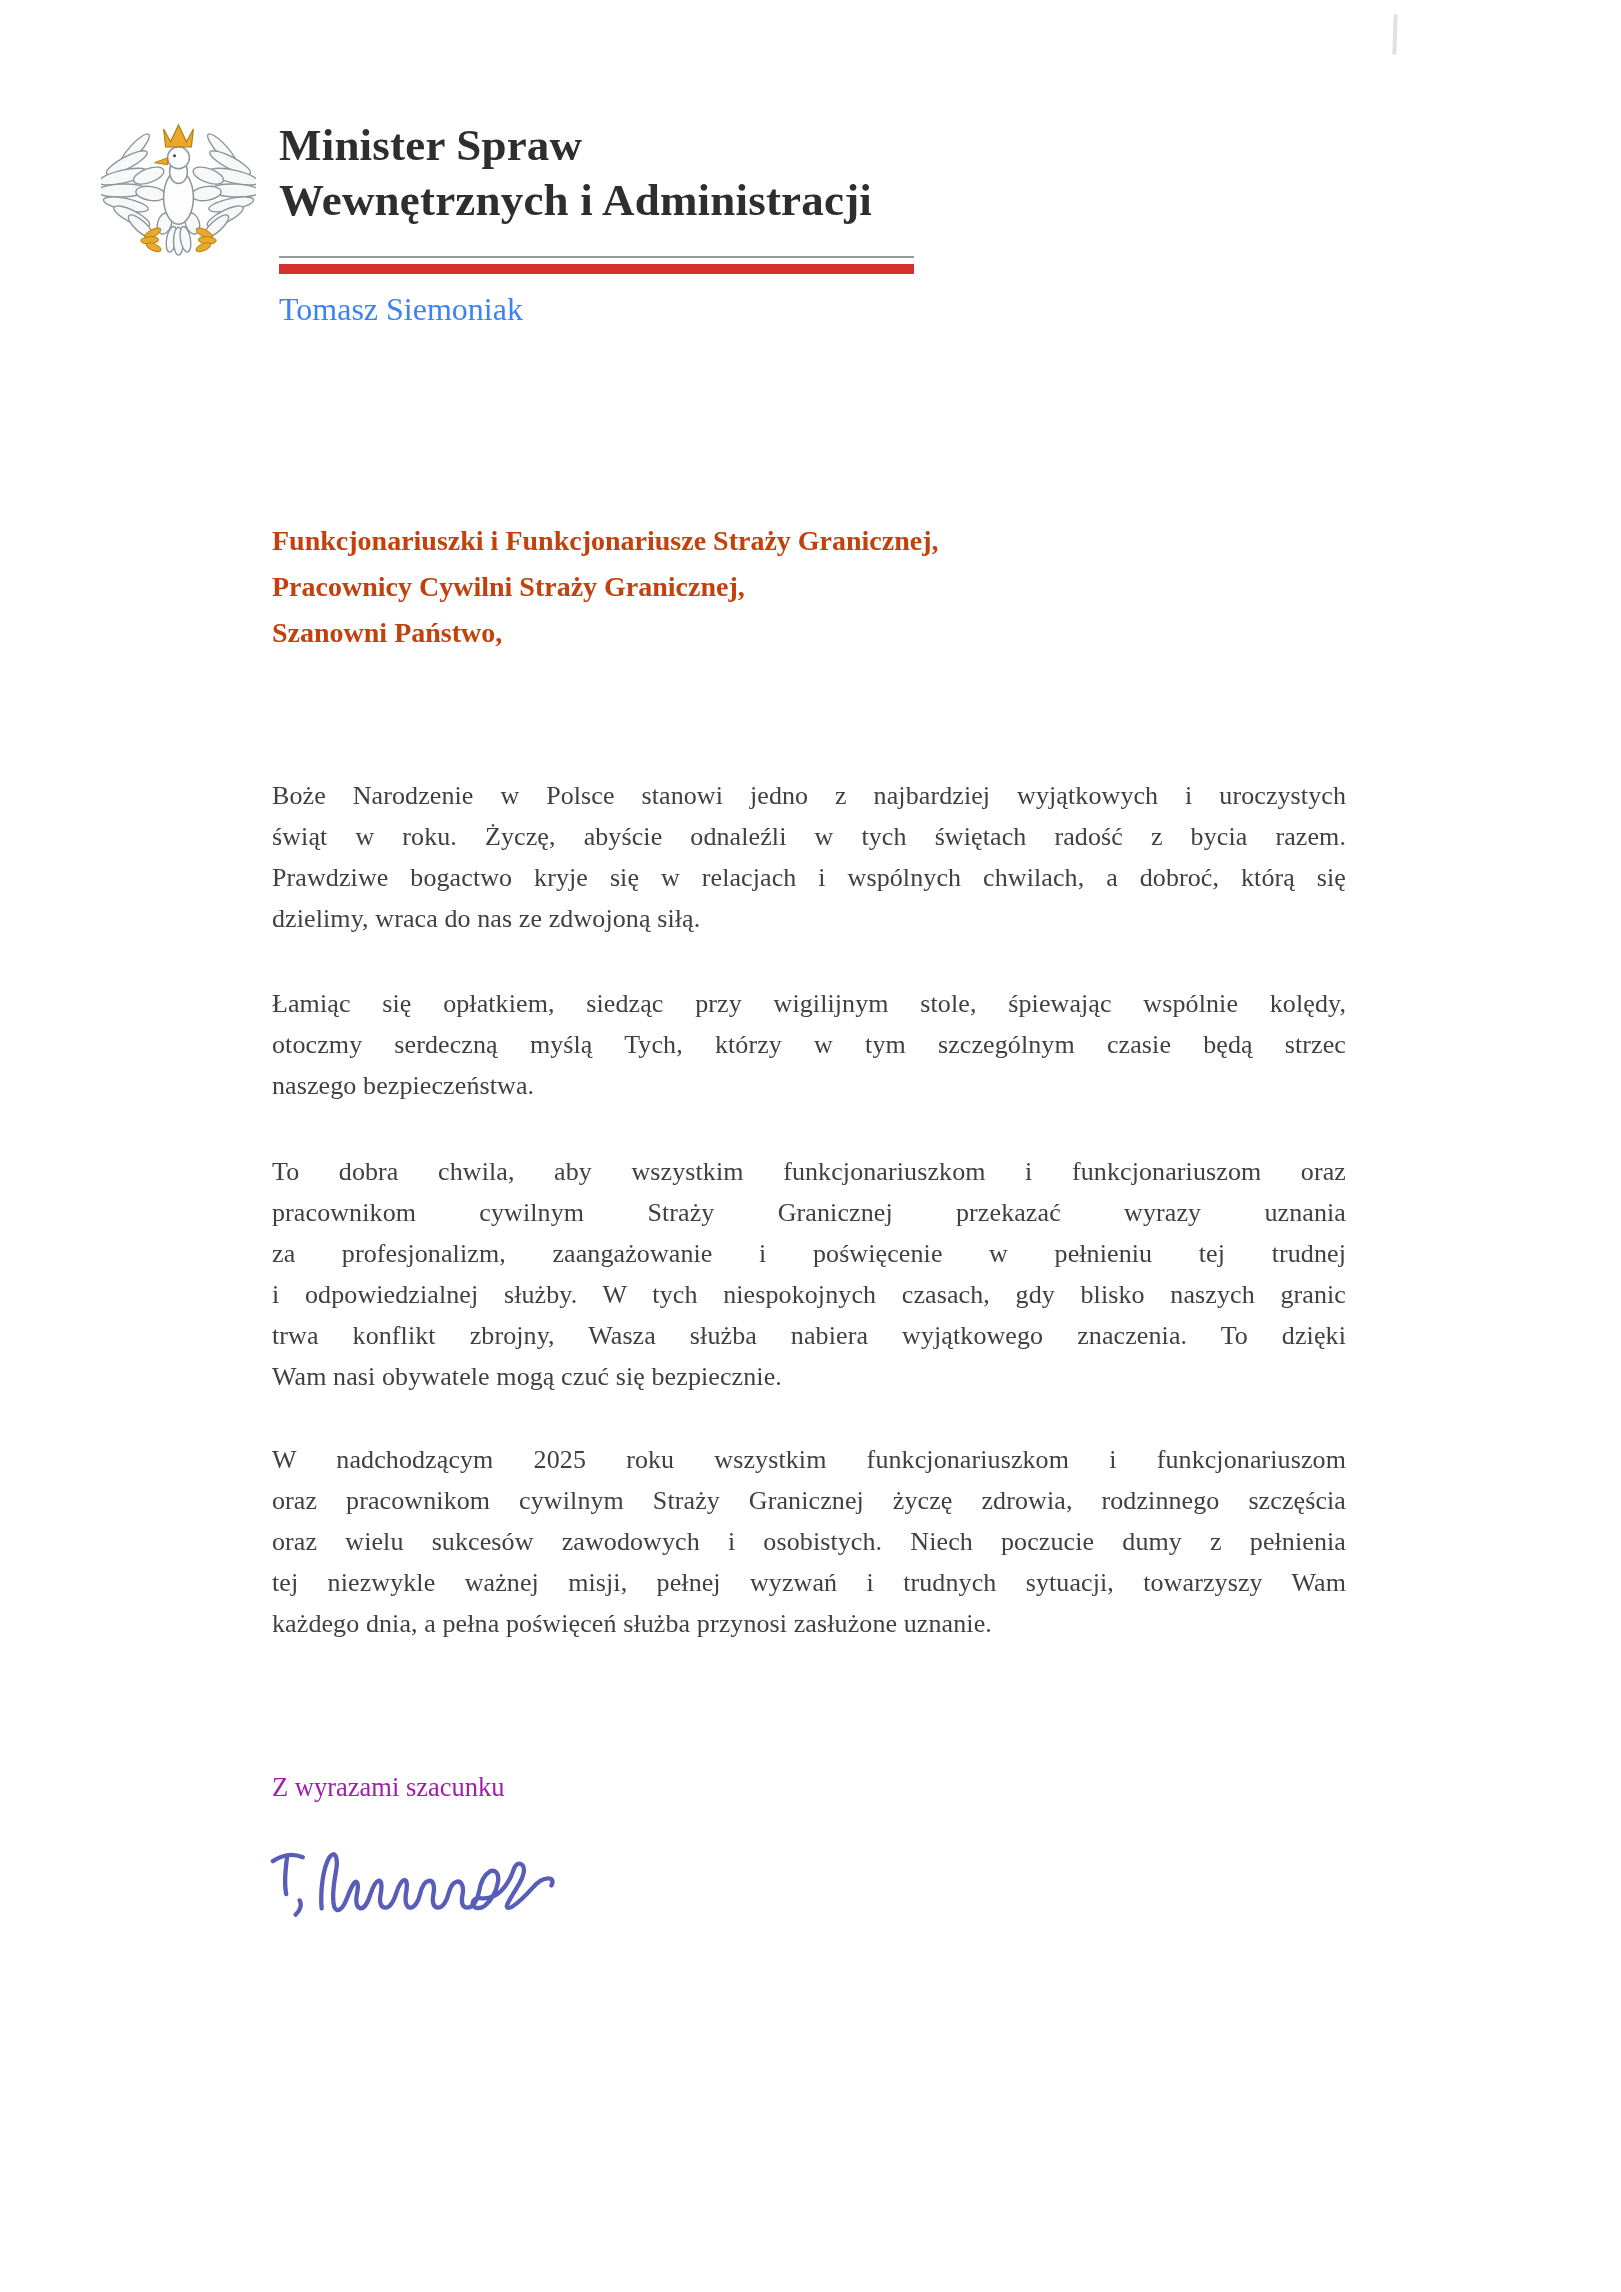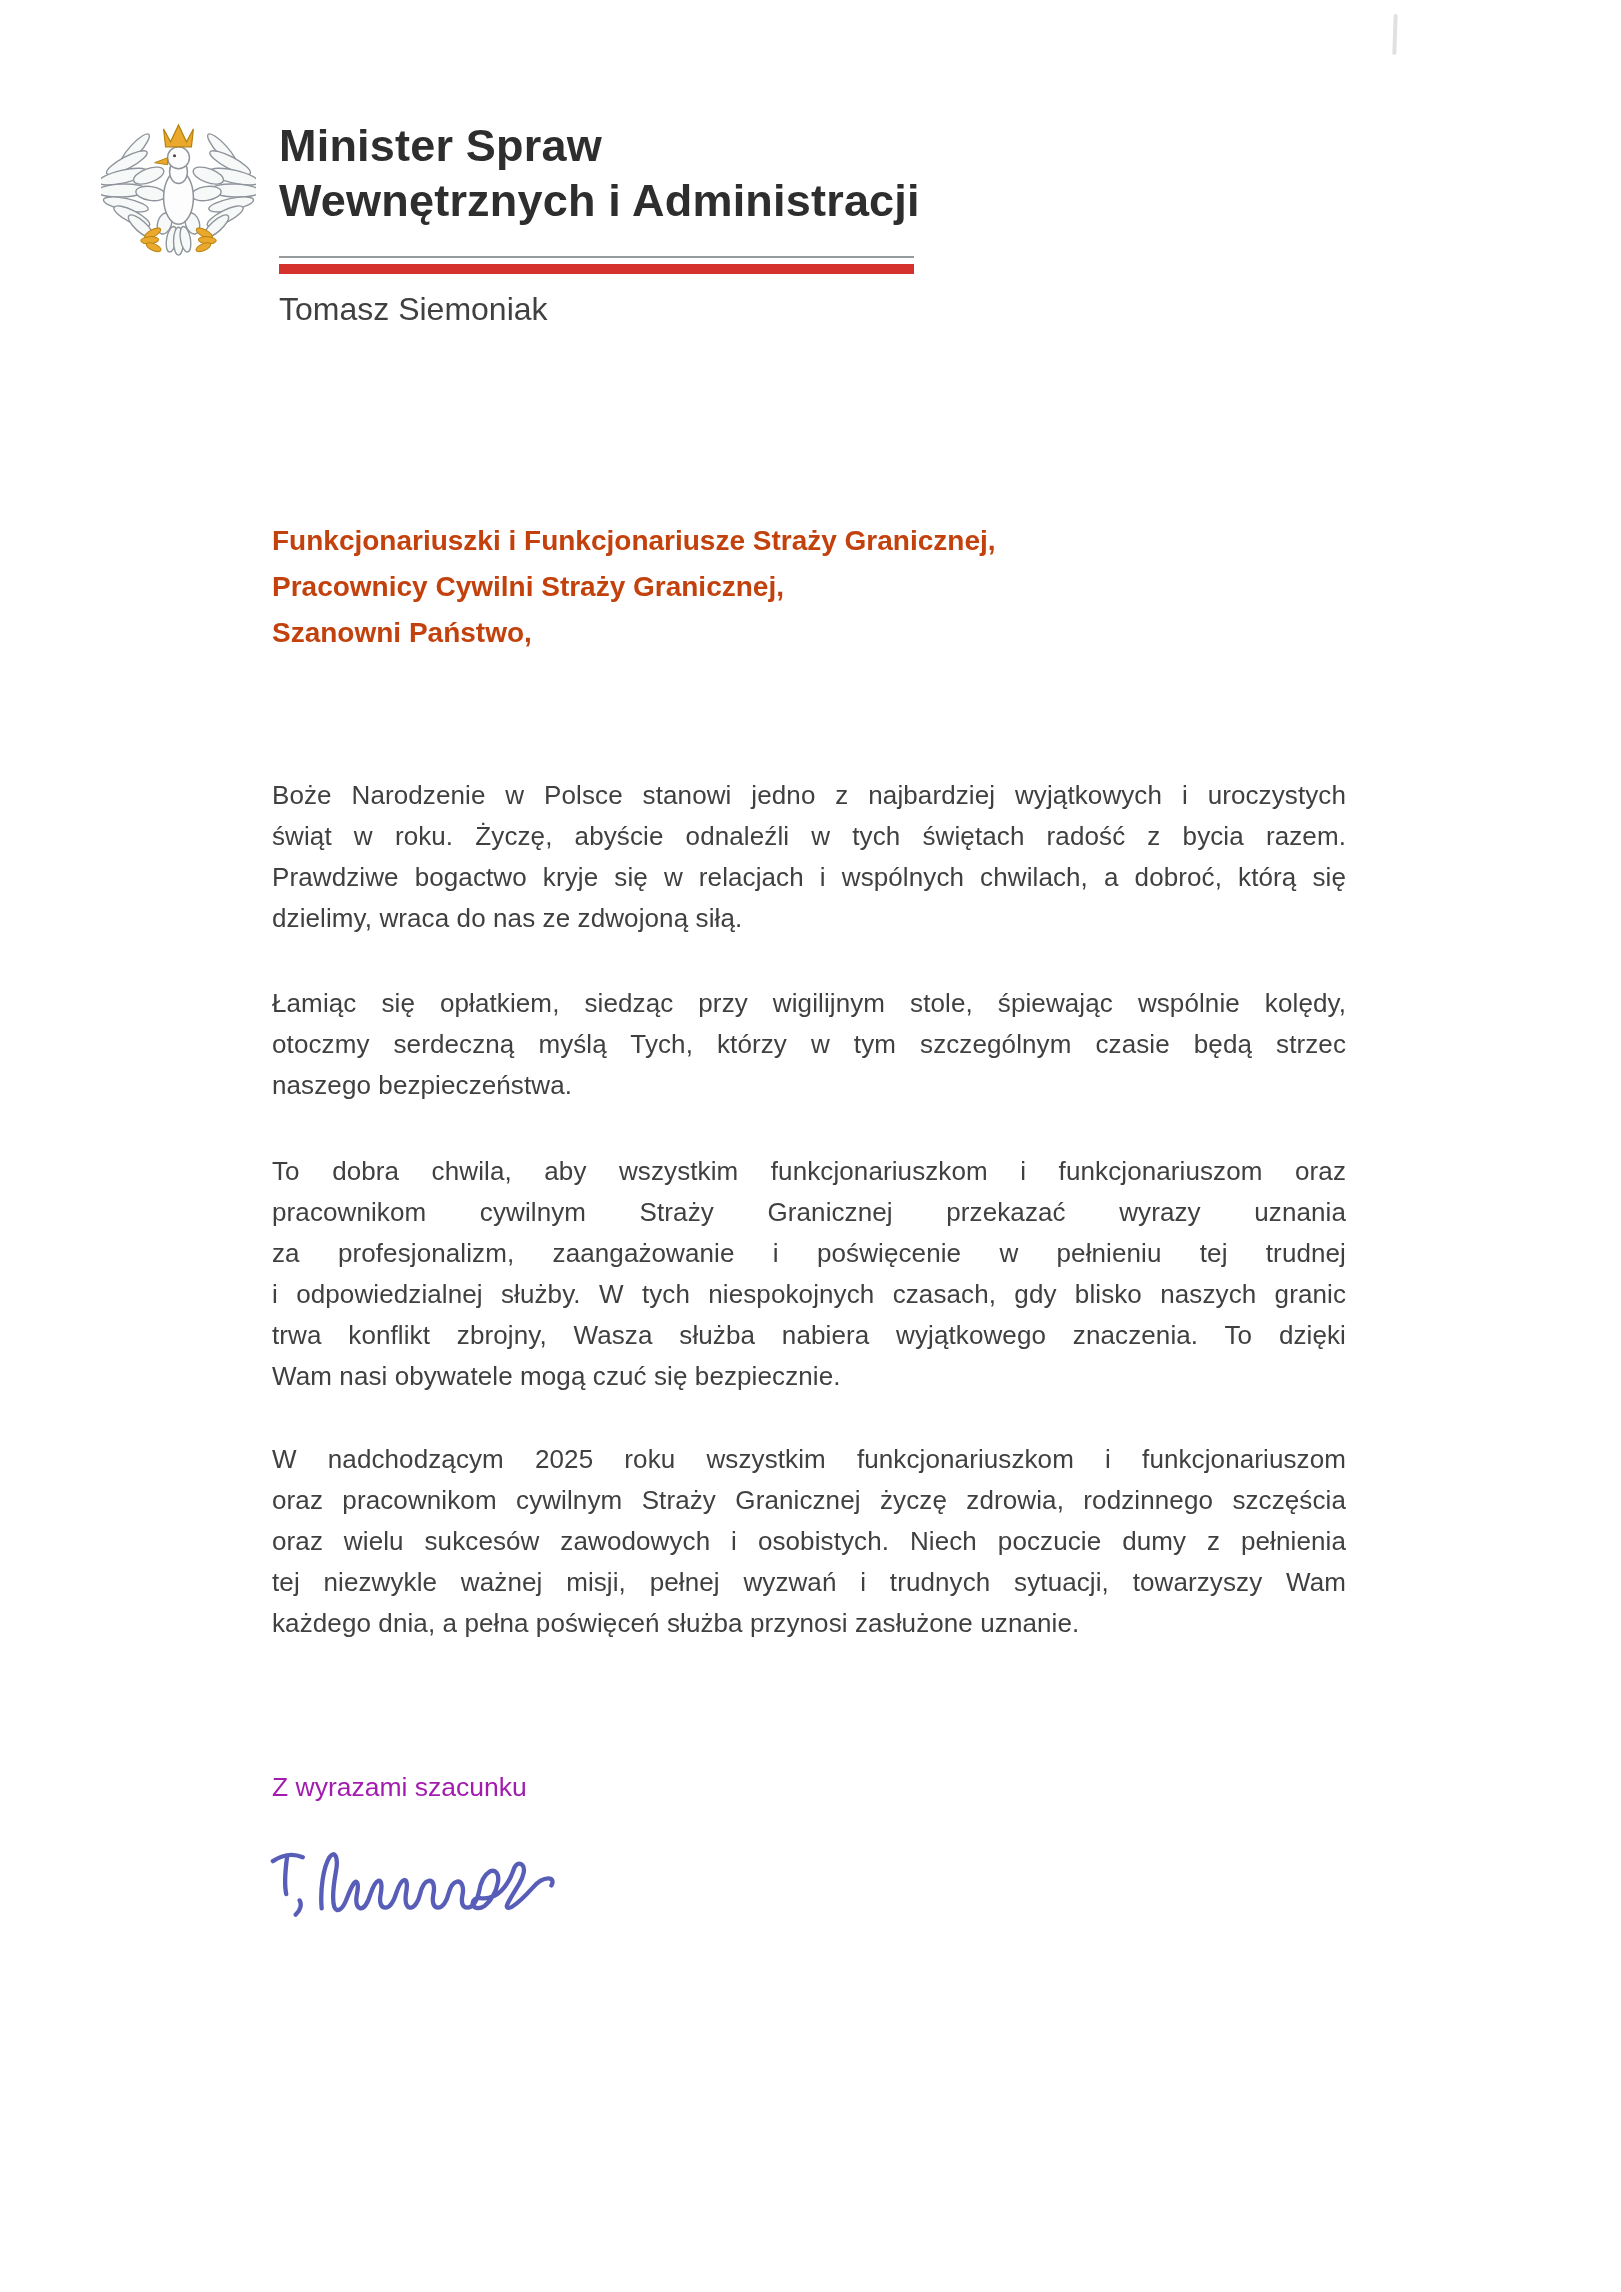--- a/index.html
+++ b/index.html
@@ -1,34 +1,34 @@
 <!DOCTYPE html>
 <html lang="pl"><head>
 <meta charset="utf-8">
 <style>
   html,body { margin:0; padding:0; background:#ffffff; }
   .page {
     position:relative;
     width:1561px; height:2293px;
     background:#ffffff;
-    font-family:Liberation Sans, sans-serif;
+    font-family:Liberation Serif, serif;
     color:#414141;
     overflow:hidden;
   }
 
   
   .eagle { position:absolute; left:101px; top:116px; width:155px; height:159px; }
   .ministry-title {
     position:absolute; left:279px; top:118px;
     font-size:45px; line-height:55px; font-weight:600;
     color:#2e2e2e; letter-spacing:0.2px;
   }
   .rule-thin { position:absolute; left:279px; top:256px; width:635px; height:2px; background:#83888b; opacity:.85; }
   .rule-red  { position:absolute; left:279px; top:264px; width:635px; height:9.8px; }
-  .minister-name { position:absolute; left:279px; top:291px; font-size:32px; color:#404040; }
+  .minister-name { position:absolute; left:279px; top:291px; font-size:32px; color:#3b82f6; }
 
   
   .salutation {
     position:absolute; left:272px; top:518px; width:1078px;
     font-size:28px; font-weight:bold; color:#c2410c; line-height:46px;
   }
   .para { position:absolute; left:272px; width:1074px; font-size:26px; line-height:41px; color:#404040; letter-spacing:0.1px; }
   .ln { text-align:justify; text-align-last:left; }
   .j  { text-align-last:justify; }
   .closing { position:absolute; left:272px; top:1767px; font-size:26.5px; line-height:41px; color:#a21caf; }

